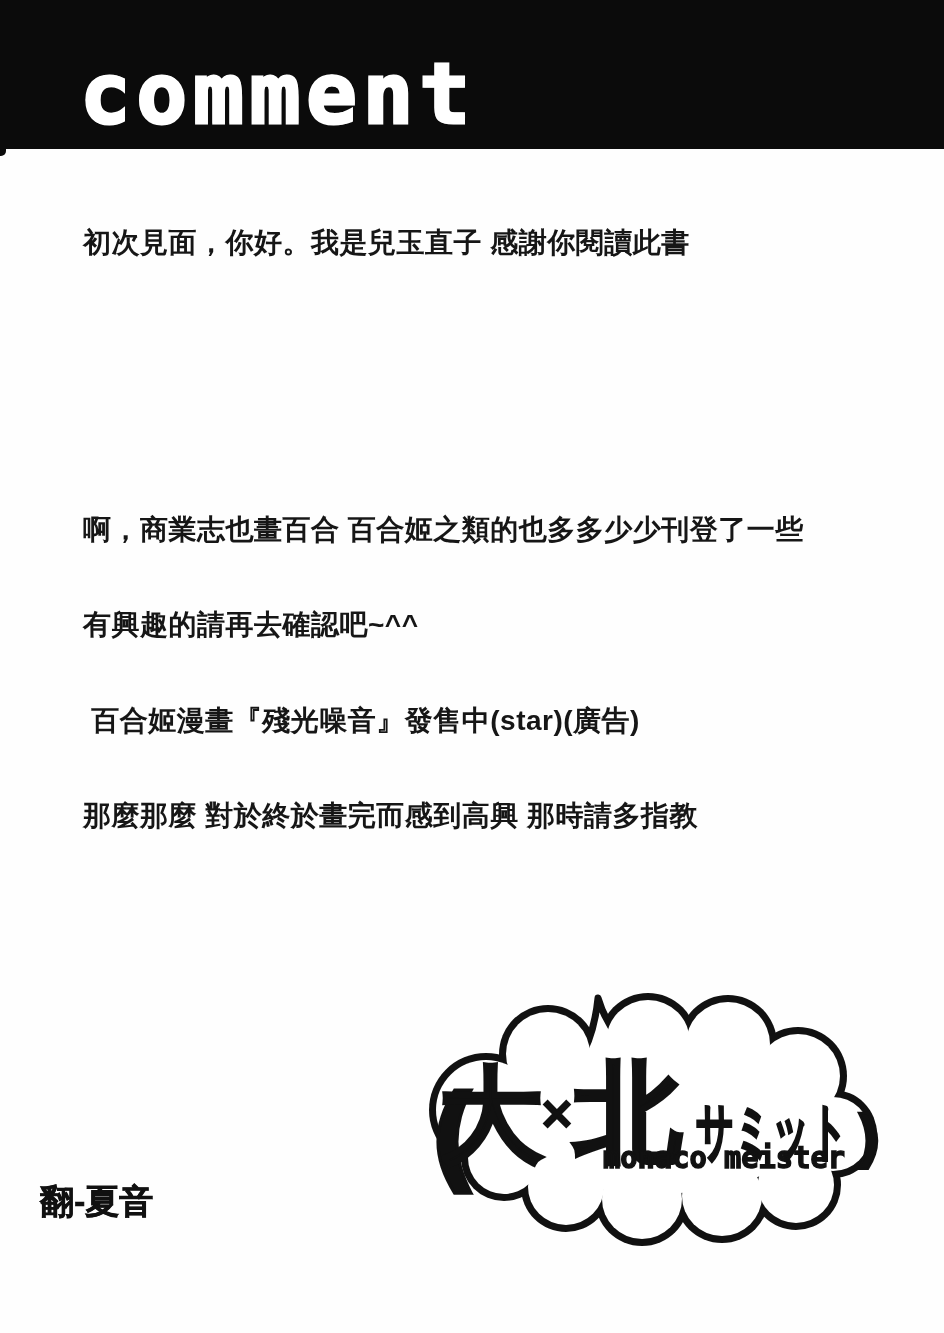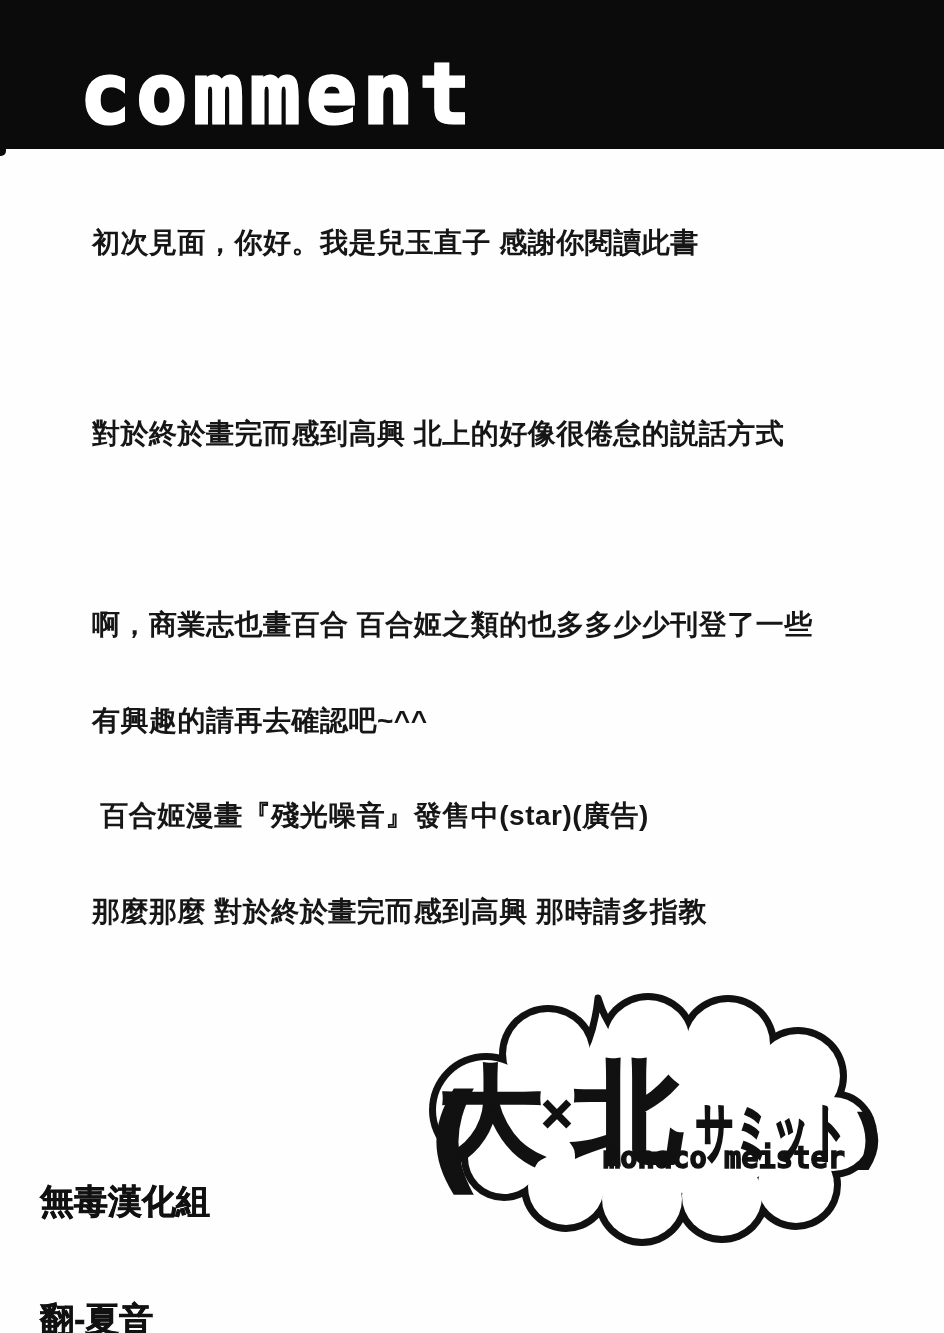--- a/index.html
+++ b/index.html
@@ -28,21 +28,21 @@
     -webkit-text-stroke:3px #ffffff;
     text-shadow:0 0 1px #fff,1px 0 0 #fff,-1px 0 0 #fff,0 1px 0 #fff,0 -1px 0 #fff;
   }
   
   .body-text{
     position:absolute;left:83px;top:163px;
     font-size:28px;font-weight:bold;
     white-space:pre;
     letter-spacing:0.5px;
   }
-  .body-text .line{height:31.5px;line-height:31.5px;margin-left:9px;}
+  .body-text .line{height:31.5px;line-height:31.5px;}
   
   .credits{
     position:absolute;left:40px;top:1104px;
     font-size:34px;font-weight:bold;
     color:#111;
     -webkit-text-stroke:0.6px #111;
     white-space:pre;
   }
   .credits .credit-line{height:39.5px;line-height:39.5px;}
   
@@ -71,32 +71,30 @@
 <div class="page">
 
   <header class="banner">
     <div class="banner-title">comment</div>
   </header>
   <div class="scan-artifact"></div>
 
   <main class="body-text">
     <div class="line">初次見面，你好。我是兒玉直子 感謝你閱讀此書</div>
     <div class="line"></div>
-    <div class="line">對於終於畫完而感到高興 北上的好像很倦怠的説話方式</div>
     <div class="line"></div>
     <div class="line">啊，商業志也畫百合 百合姬之類的也多多少少刊登了一些</div>
     <div class="line">有興趣的請再去確認吧~^^</div>
     <div class="line"> 百合姬漫畫『殘光噪音』發售中(star)(廣告)</div>
     <div class="line">那麼那麼 對於終於畫完而感到高興 那時請多指教</div>
     
     
   </main>
 
   <div class="credits">
-    <div class="credit-line">無毒漢化組</div>
     <div class="credit-line">翻-夏音</div>
     
     
     
   </div>
 
   <div class="logo">
     <svg viewBox="0 0 455 258" xmlns="http://www.w3.org/2000/svg">
 
       <g fill="#111111">

